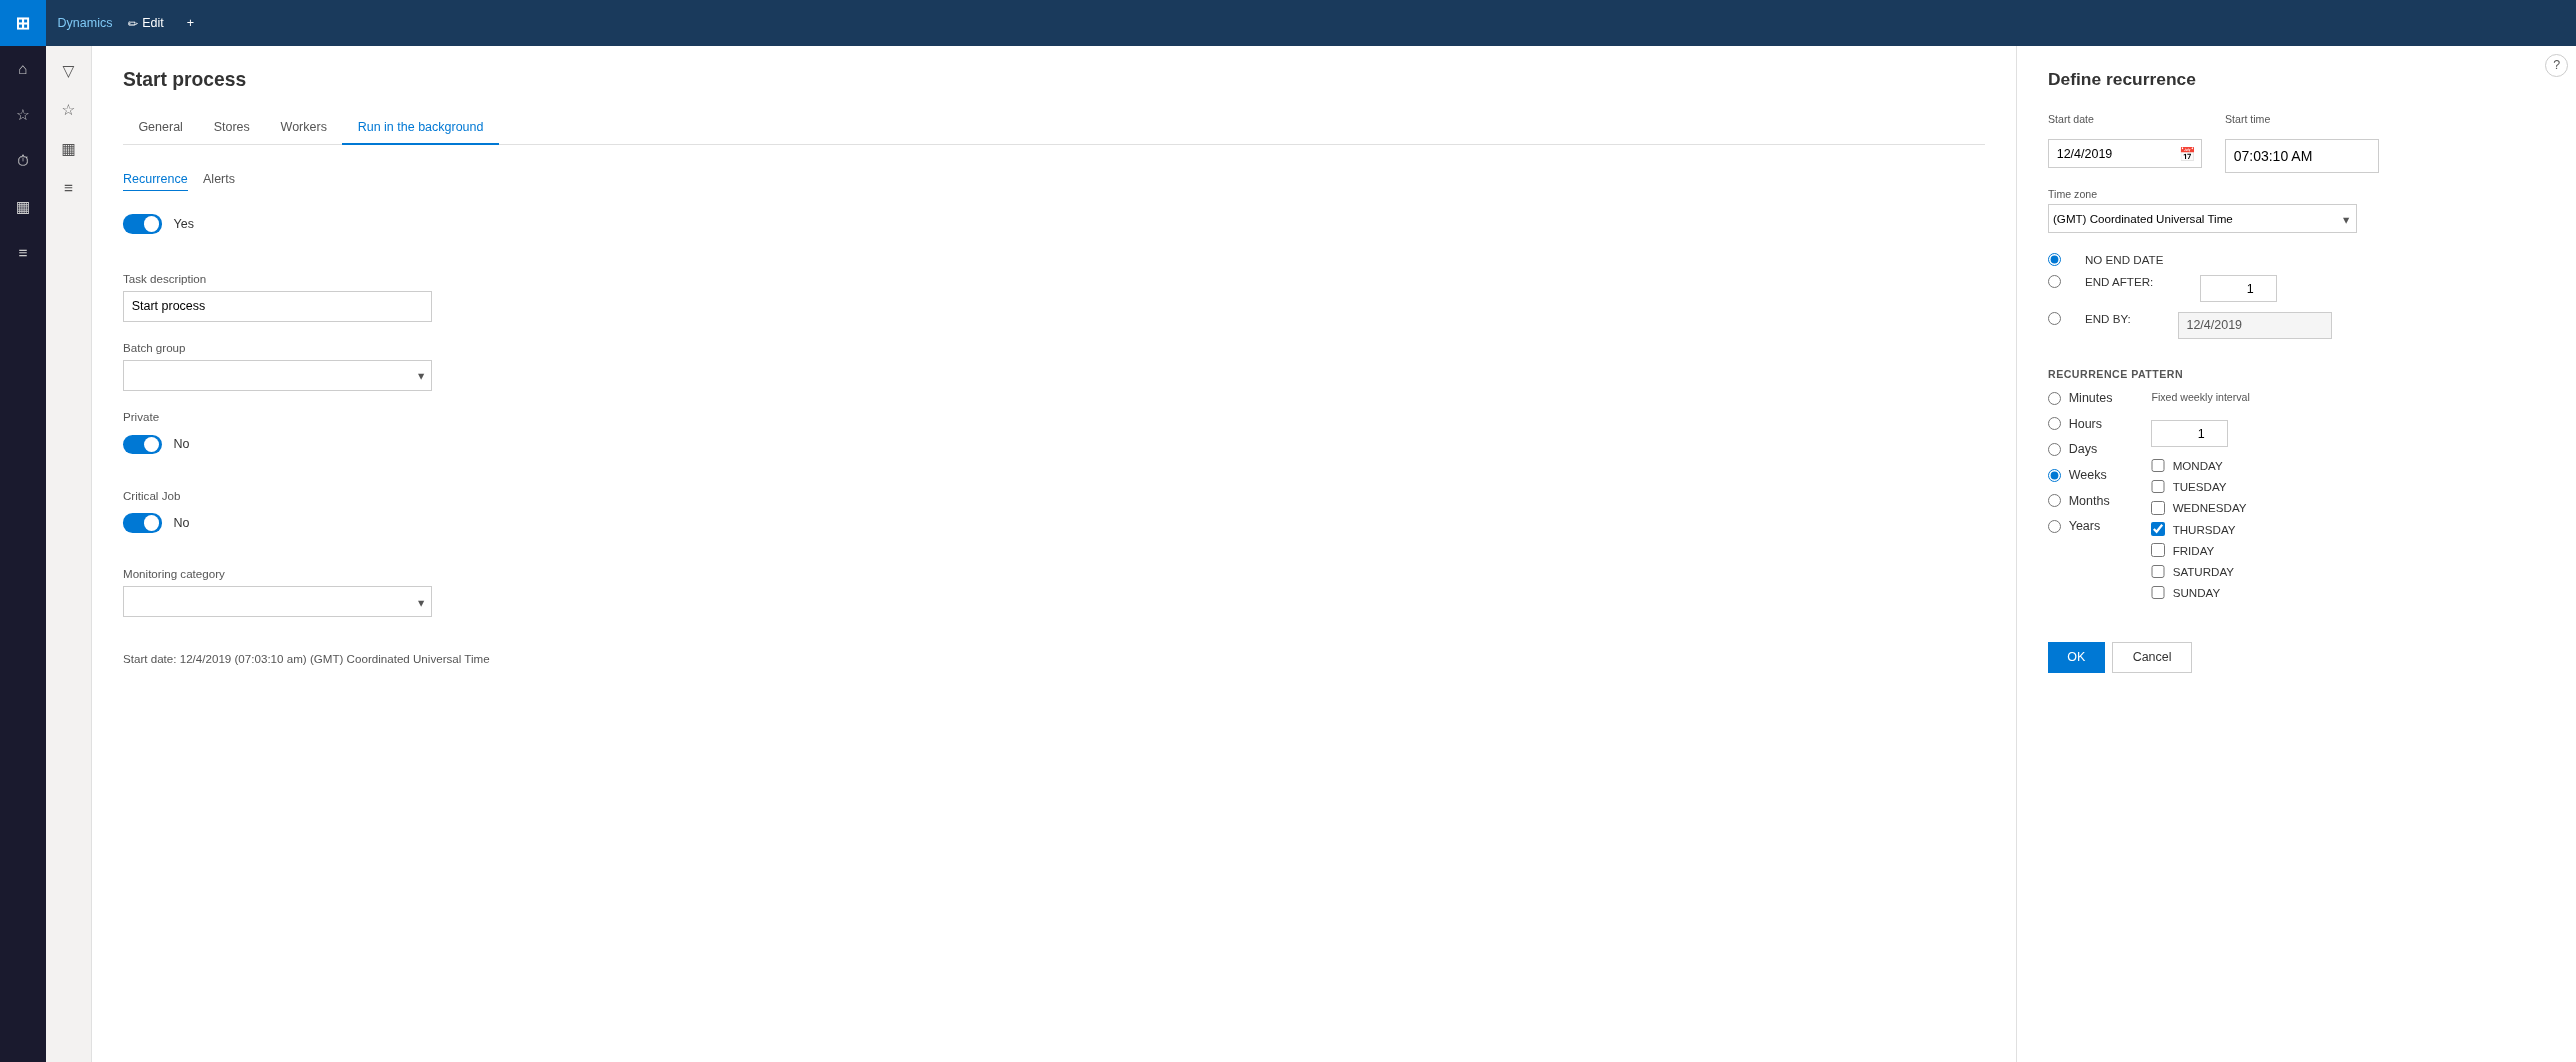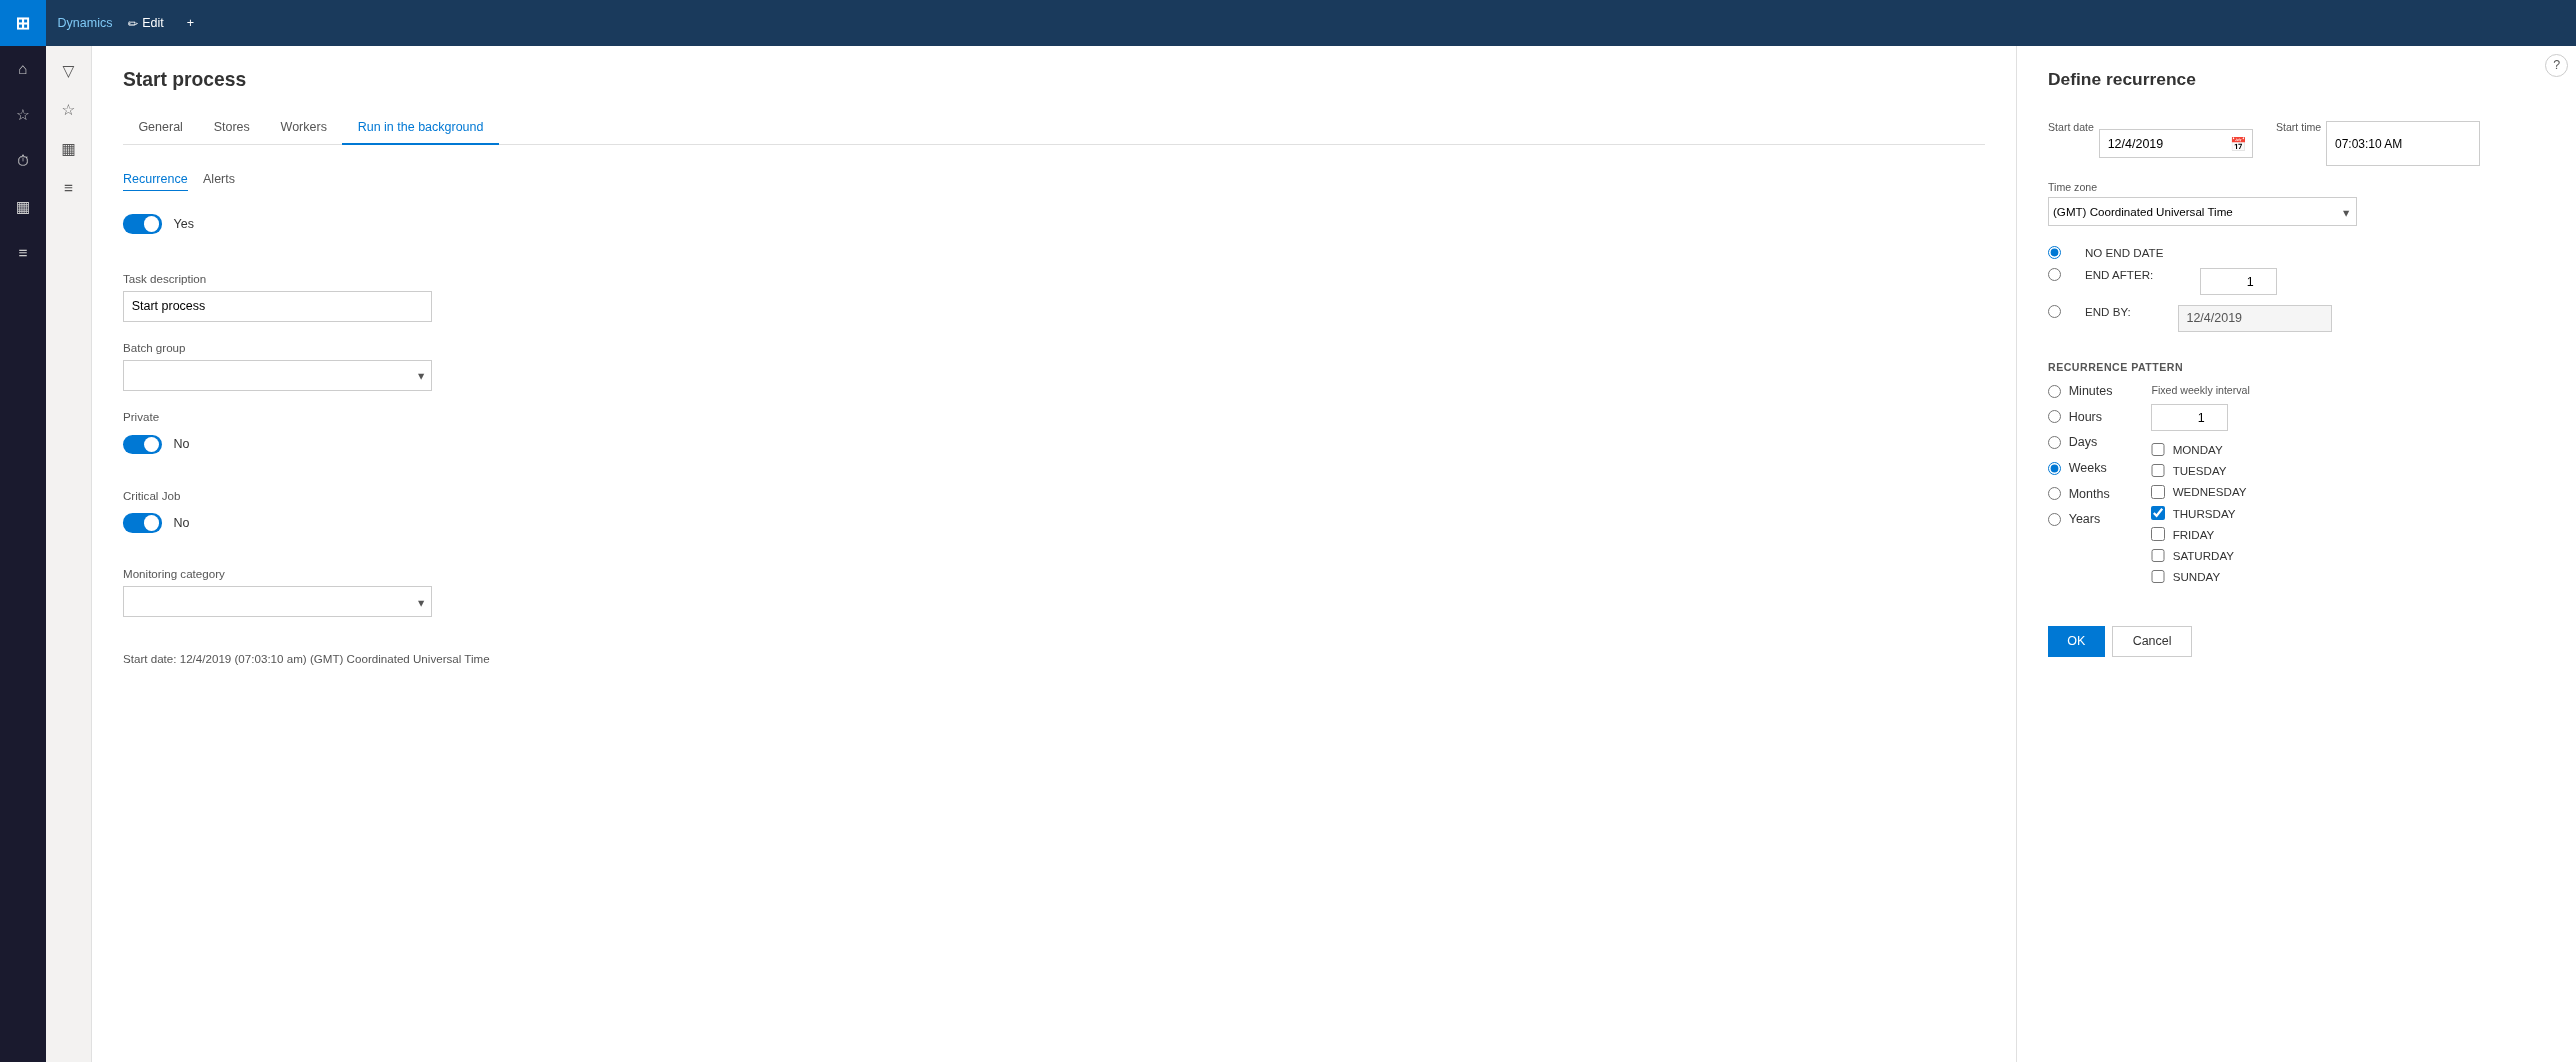--- a/index.html
+++ b/index.html
@@ -270,23 +270,22 @@
       margin-bottom: 23px;
     }
 
     .date-time-row {
       display: flex;
       gap: 23px;
       margin-bottom: 15.4px;
     }
     .date-field, .time-field {
       display: flex;
-      flex-direction: row;
-      gap: 5px;
-      margin-top: 8px;
+      flex-direction: column;
+      gap: 14px;
     }
     .field-label { font-size: 10.6px; color: #555; font-weight: 500; }
     .date-input-wrapper {
       position: relative;
       display: flex;
       align-items: center;
     }
     .date-input {
       height: 29px;
       border: 1px solid #ccc;
@@ -296,24 +295,24 @@
       width: 154px;
     }
     .date-icon {
       position: absolute;
       right: 5.8px;
       color: #555;
       font-size: 13.5px;
       pointer-events: none;
     }
     .time-input {
-      height: 45px;
+      height: 34px;
       border: 1px solid #ccc;
       padding: 0 7.7px;
-      font-size: 12px;
+      font-size: 14px;
       outline: none;
       width: 154px;
     }
 
     .timezone-row {
       margin-bottom: 19.3px;
     }
     .timezone-select-wrapper {
       position: relative;
       width: 309px;
@@ -382,21 +381,21 @@
     .pattern-right { display: flex; flex-direction: column; gap: 0; }
 
     .pattern-radio-row {
       display: flex;
       align-items: center;
       gap: 7.7px;
     }
     .pattern-radio-row input[type="radio"] { cursor: pointer; accent-color: #0078d4; }
     .pattern-radio-label { font-size: 12.5px; color: #333; }
 
-    .fixed-weekly-section { display: flex; flex-direction: column; gap: 4px; }
+    .fixed-weekly-section { display: flex; flex-direction: column; gap: 13px; }
     .fixed-weekly-label { font-size: 10.6px; color: #555; font-weight: 500; margin-bottom: 3.9px; }
     .fixed-weekly-input {
       width: 77px;
       height: 27px;
       border: 1px solid #ccc;
       padding: 0 7.7px;
       font-size: 12.5px;
       outline: none;
       text-align: right;
       margin-bottom: 11.6px;

